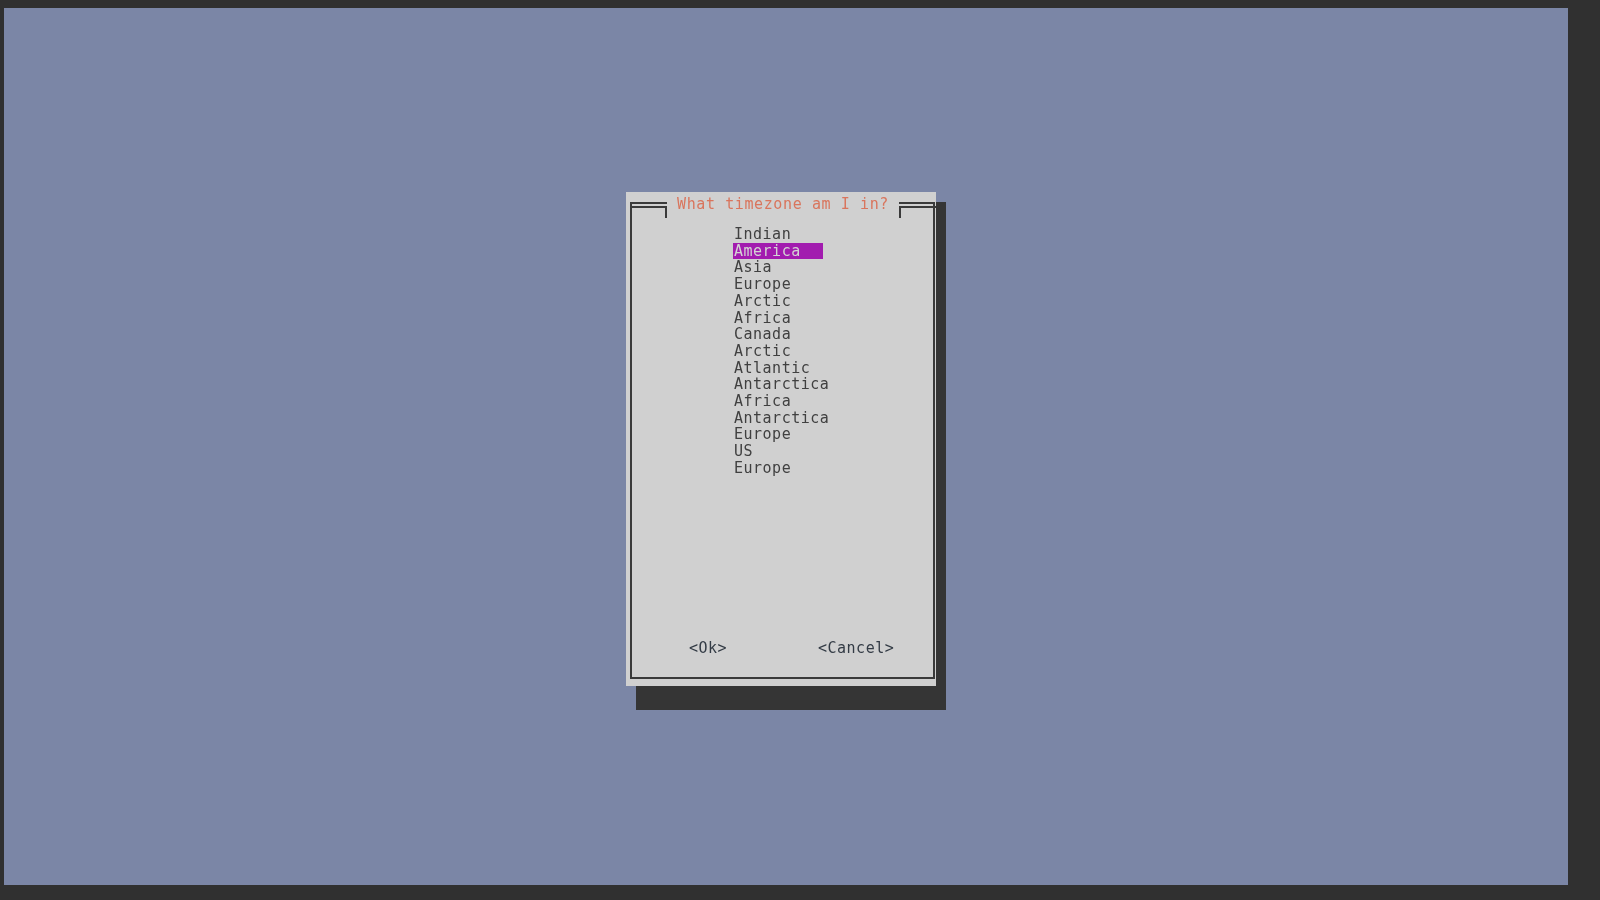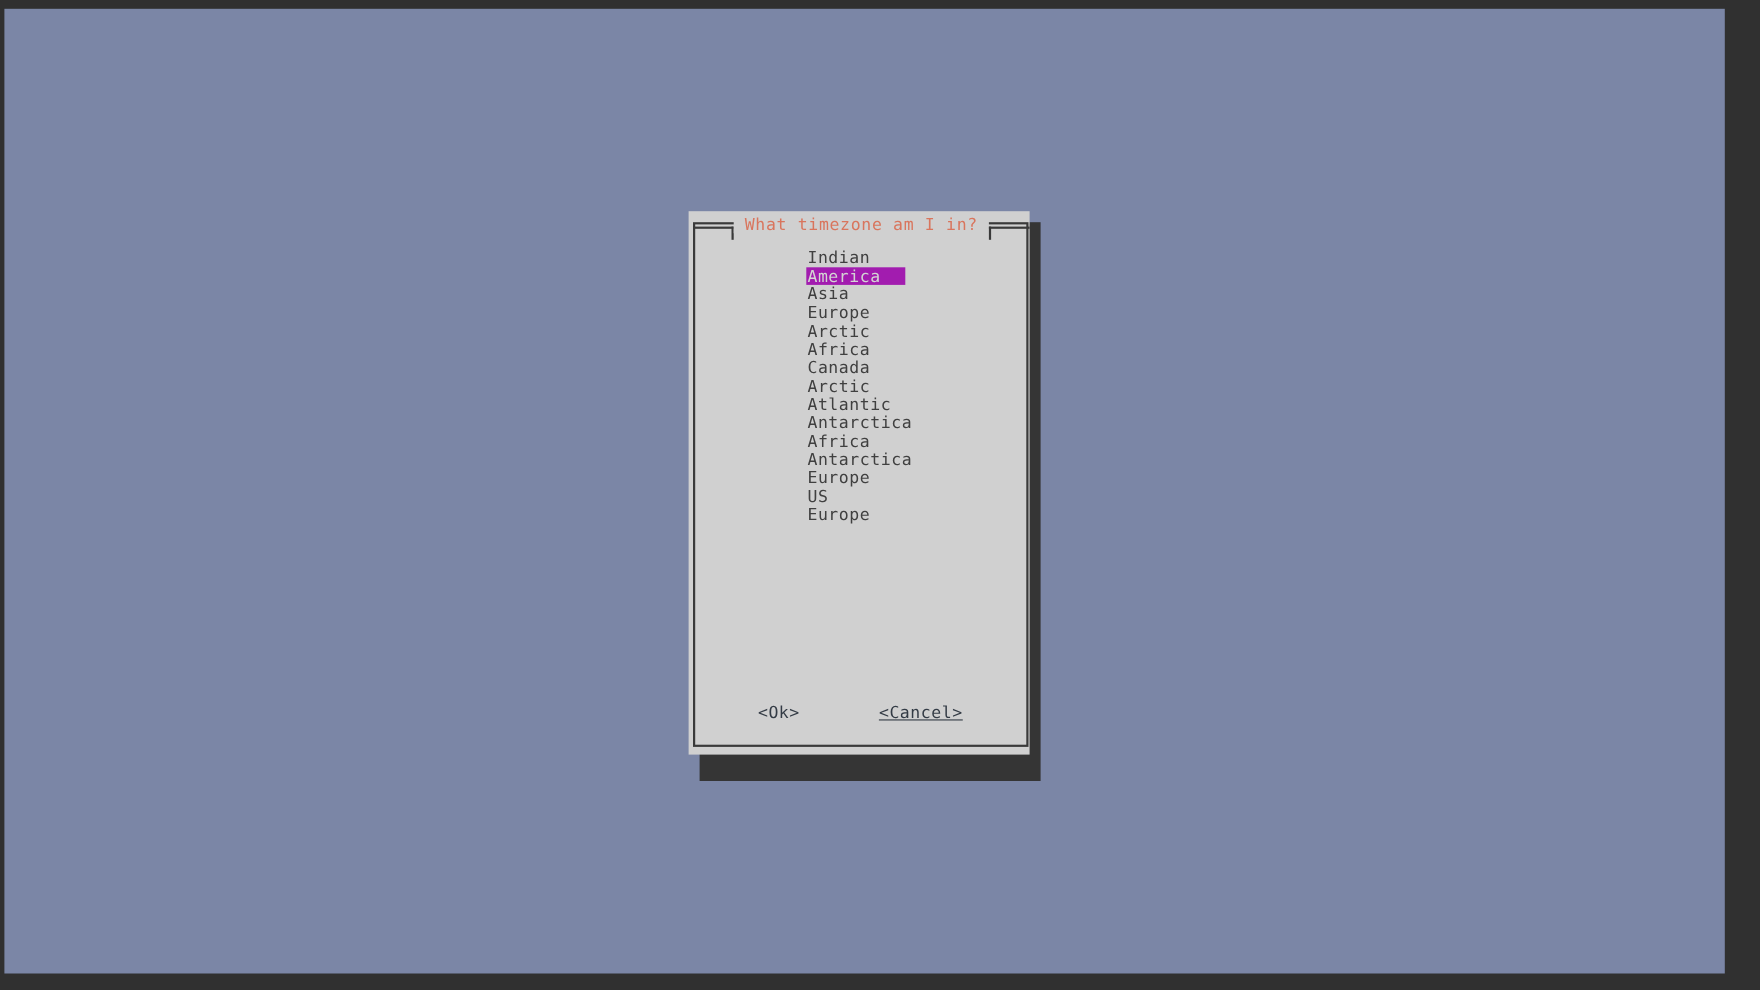--- a/index.html
+++ b/index.html
@@ -150,21 +150,21 @@
     letter-spacing: 0.5px;
     color: #333b45;
     white-space: pre;
     background: transparent;
     border: 0;
     padding: 0;
     font-family: inherit;
     cursor: default;
   }
   #ok-button { left: 59px; }
-  #cancel-button { left: 169px; text-decoration: underline; }
+  #cancel-button { left: 188px; }
 </style>
 </head>
 <body>
 
 <div id="screen">
   <div id="terminal-canvas">
 
     <div id="dialog-shadow"></div>
 
     <div id="dialog">

